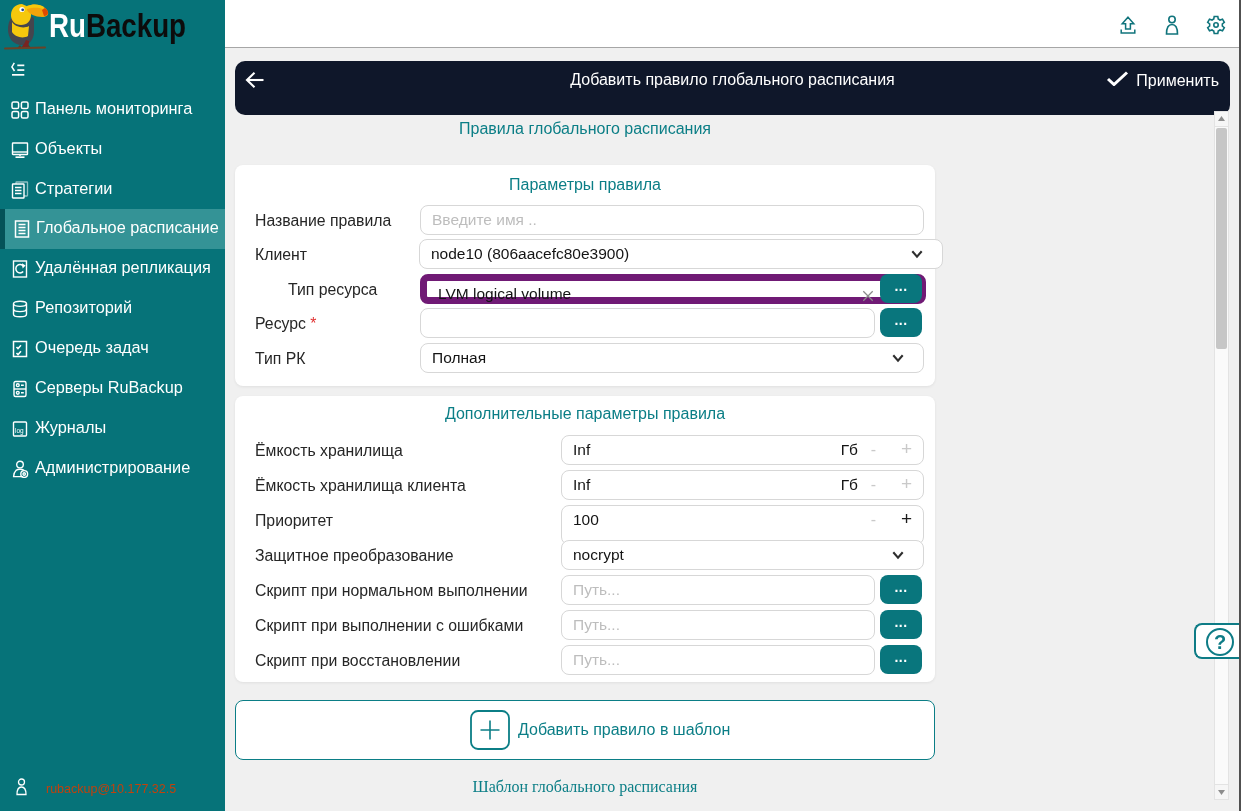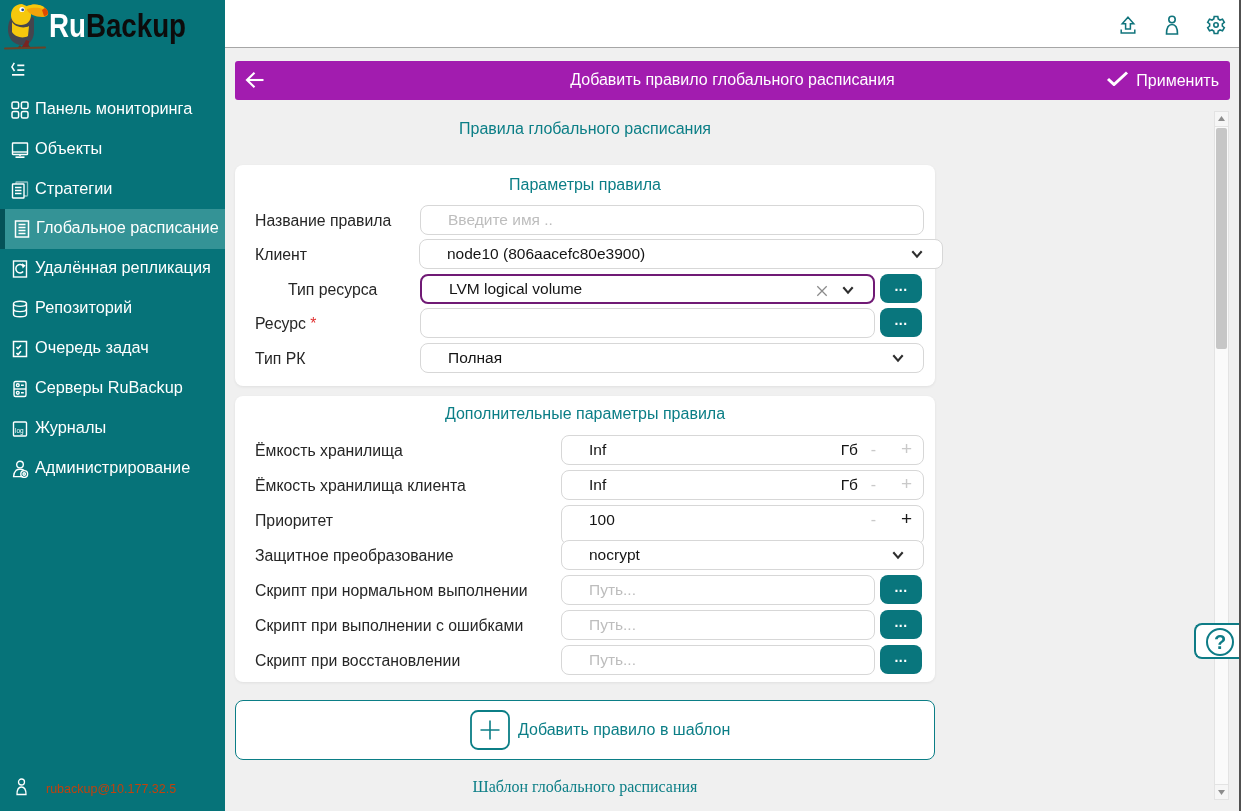--- a/index.html
+++ b/index.html
@@ -20,34 +20,34 @@
 .mi.sel .ictn { left:8px; }
 .mi.sel .txt { left:31px;text-align:center; }
 #foot { left:15px; top:778px; width:210px; height:24px; color:#fff; }
 #foot .ftxt { position:absolute; left:31px; top:4px; font-size:12.5px; color:#c2410c; }
 
 
 #tophdr { left:225px; top:0; width:1016px; height:48px; background:#fff; border-bottom:1px solid #a6a6a6; }
 #tophdr svg { position:absolute; top:15px; }
 
 
-#appbar { left:235px; top:61px; width:995px; height:39px; background:#a21caf; border-radius:3px; color:#fff; }
+#appbar { left:235px; top:61px; width:995px; height:54px; background:#0f172a; border-radius:10px; color:#fff; }
 #appbar .title { position:absolute; left:0; width:100%; top:10px; text-align:center; font-size:16px; }
 #apply { position:absolute; right:11px; top:10px; font-size:16px; }
 #backarr { position:absolute; top:5.5px; }
 
 
 .h-teal { position:absolute; left:235px; width:700px; text-align:center; color:#0b7e86; font-size:16px; white-space:nowrap; }
 
 
 .card { position:absolute; left:235px; width:700px; background:#fff; border-radius:8px; box-shadow:0 1px 3px rgba(0,0,0,0.07); }
 .lbl { position:absolute; font-size:15.8px; color:#262626; white-space:nowrap; }
 .fld { position:absolute; background:#fff; border:1px solid #d7d7d7; border-radius:8px; font-size:15.5px; color:#141414; }
 .fld .ph { color:#bdbdbd; }
-.fld .vtx { position:absolute; left:11px; top:5px; white-space:nowrap;margin-left:16px; }
+.fld .vtx { position:absolute; left:11px; top:5px; white-space:nowrap; }
 .chev { position:absolute; right:19px; top:10px; }
 .dots { position:absolute; left:880px; width:42px; height:29px; background:#09767d; border-radius:8px; color:#fff; text-align:center; font-size:14px; font-weight:bold; line-height:24px; letter-spacing:0.5px; }
 .req { color:#e03131; }
 .sfx { position:absolute; font-size:15.5px; color:#141414; }
 .minus { position:absolute; font-size:16px; color:#c9c9c9; }
 .plus { position:absolute; font-size:19px; font-weight:300; color:#c9c9c9; }
 
 
 #addbtn { left:235px; top:700px; width:700px; height:60px; background:#fff; border:1.5px solid #0b7e86; border-radius:8px; }
 
@@ -246,21 +246,21 @@
     <div class="vtx ph">Введите имя ..</div>
   </div>
   <div class="lbl" style="left:255px; top:246px;">Клиент</div>
   <div class="fld" style="left:419px; top:239px; width:524px; height:30px;">
     <div class="vtx">node10 (806aacefc80e3900)</div>
     <svg class="chev" width="12" height="9" viewBox="0 0 12 9">
       <path d="M1.3 1.3 L6 6.6 L10.7 1.3" fill="none" stroke="#2e2e2e" stroke-width="2.1"></path>
     </svg>
   </div>
   <div class="lbl" style="left:255px; top:281px;margin-left:33px;">Тип ресурса</div>
-  <div class="fld" style="left:420px; top:274px; width:455px; height:30px; border:2px solid #701a75;">
+  <div class="fld" style="left:420px; top:274px; width:506px; height:30px; border:7px solid #701a75;">
     <div class="vtx" style="top:4px;">LVM logical volume</div>
     <svg style="position:absolute;right:45px;top:9px" width="12" height="12" viewBox="0 0 12 12">
       <path d="M1.3 1.3 L10.7 10.7 M10.7 1.3 L1.3 10.7" stroke="#8a8a8a" stroke-width="1.25"></path>
     </svg>
     <svg class="chev" width="12" height="9" viewBox="0 0 12 9">
       <path d="M1.3 1.3 L6 6.6 L10.7 1.3" fill="none" stroke="#2e2e2e" stroke-width="2.1"></path>
     </svg>
   </div>
   <div class="dots" style="top:274px;">...</div>
   <div class="lbl" style="left:255px; top:315px;">Ресурс <span class="req">*</span></div>

